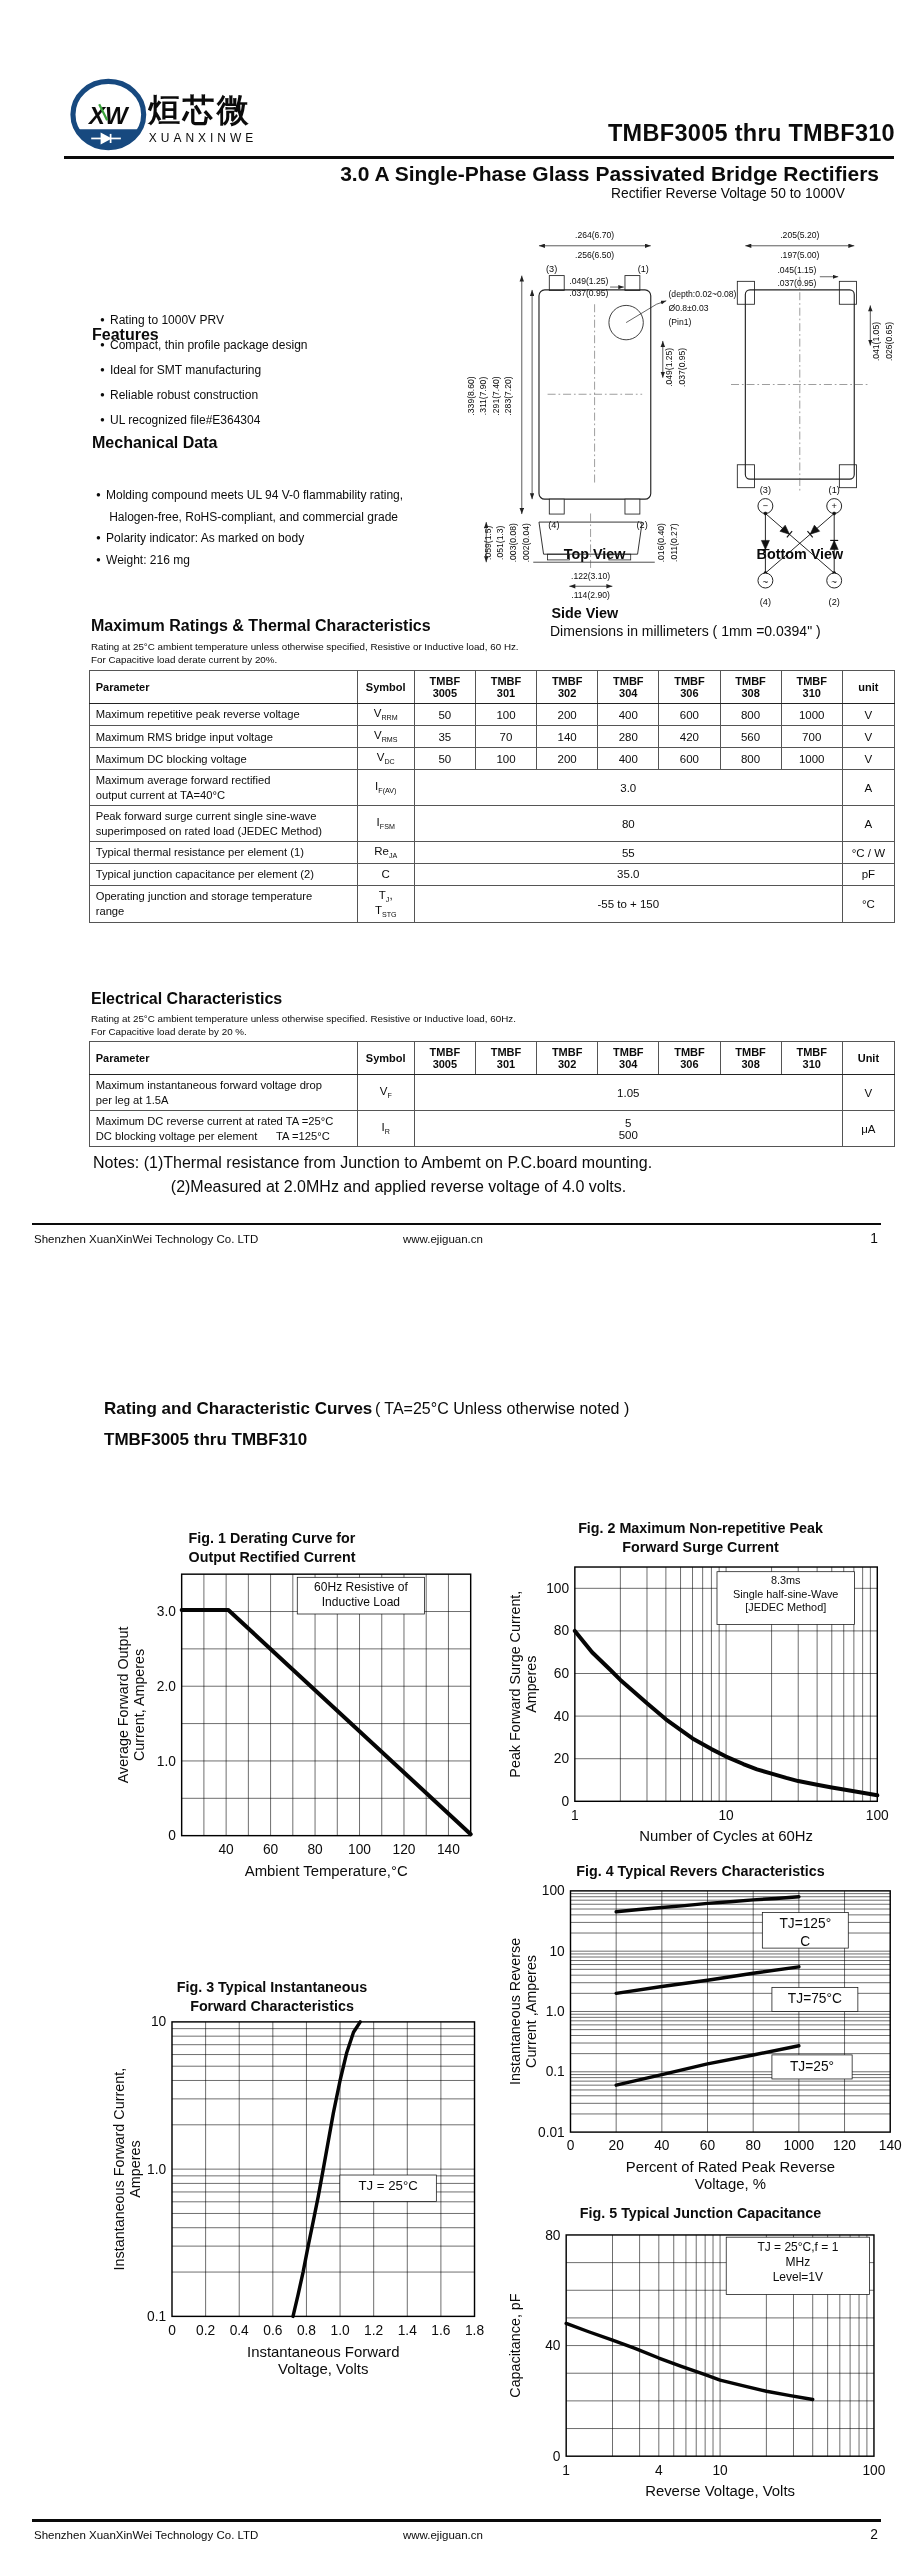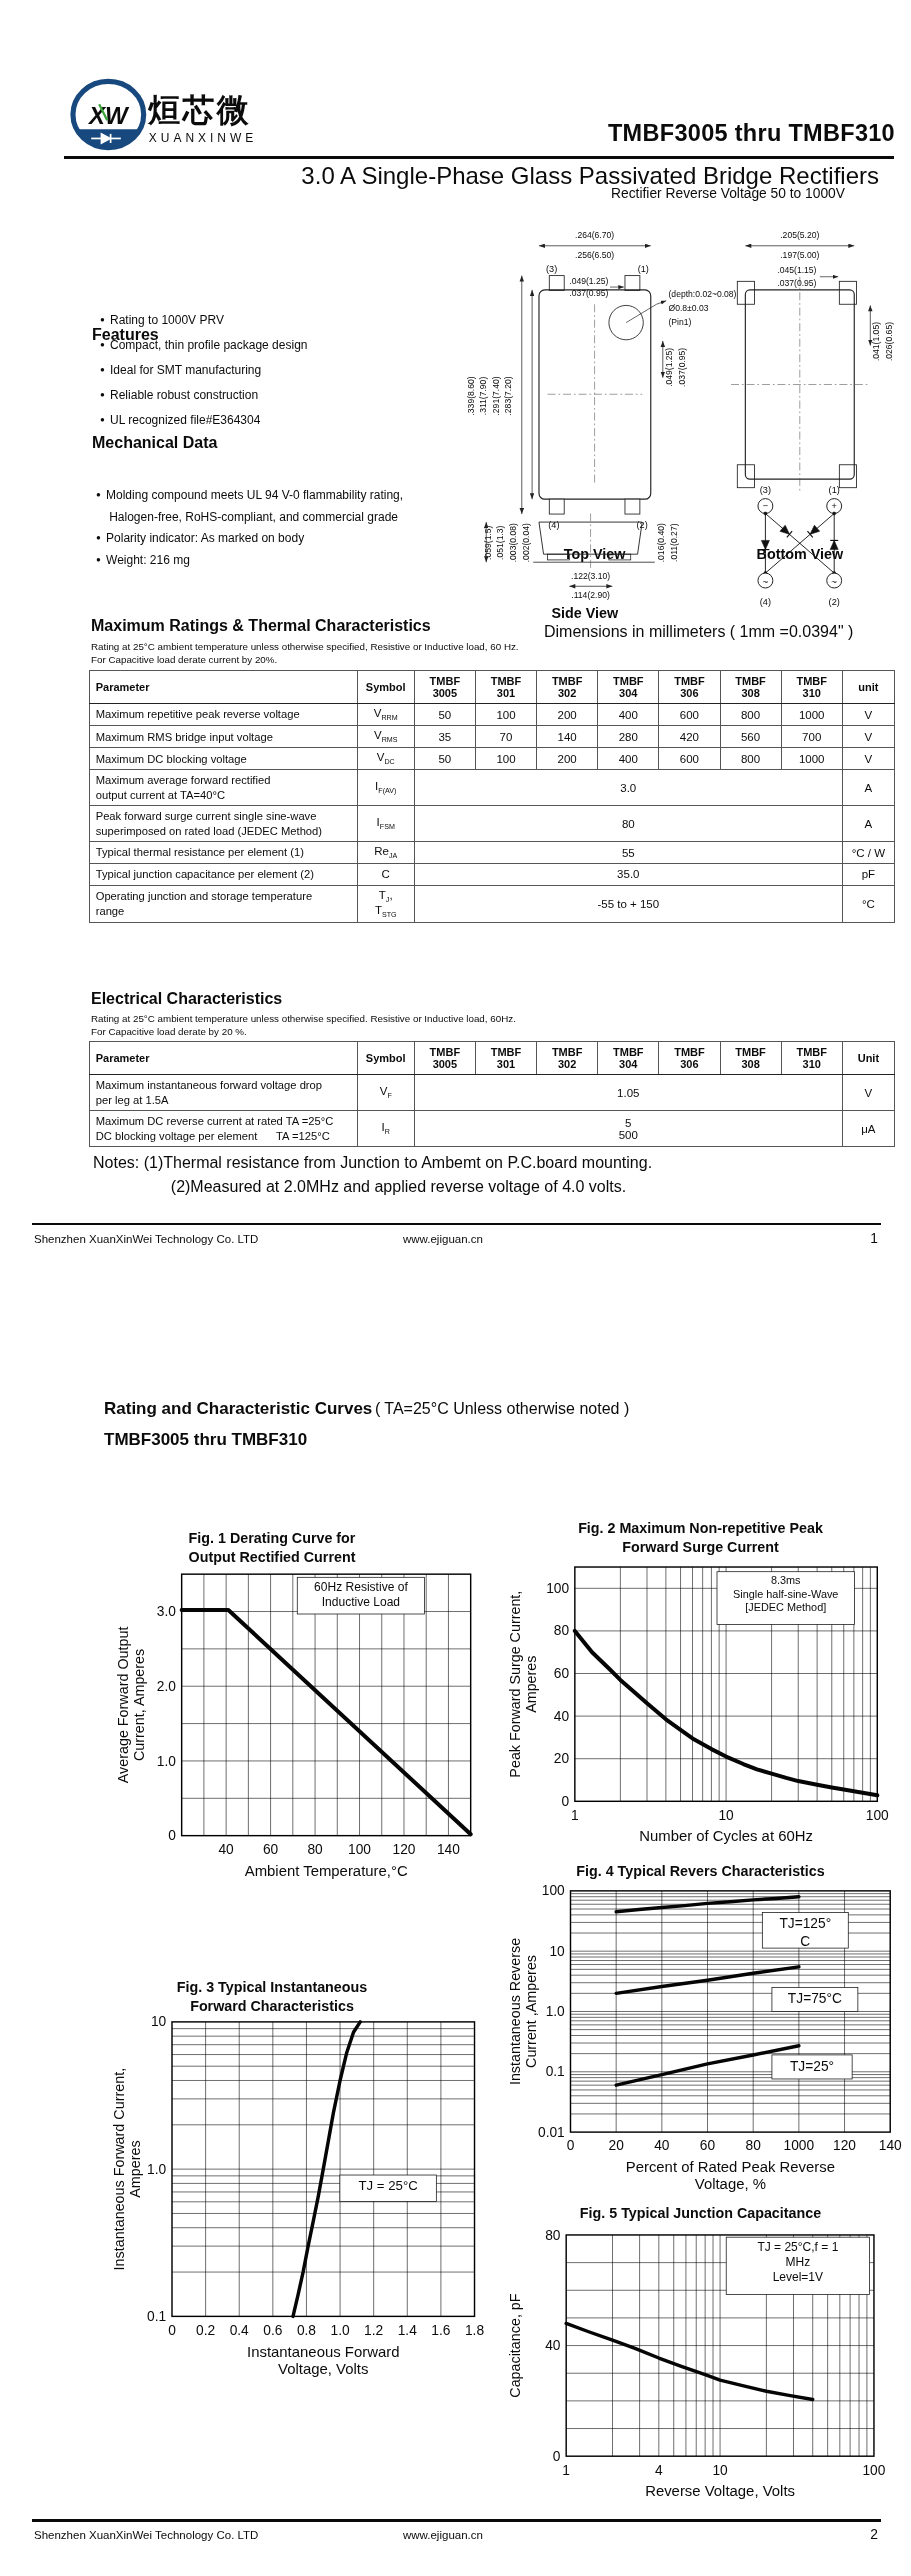--- a/index.html
+++ b/index.html
@@ -2,30 +2,30 @@
 <html style="font-size:9.2px"><head>
 <meta charset="utf-8">
 <style>
   html,body{margin:0;padding:0;}
   body{width:912px;height:2576px;position:relative;background:#fff;
        font-family:"Liberation Sans",sans-serif;color:#0b0b0b;}
   .abs{position:absolute;}
   .right{text-align:right;}
   .rule{background:#0a0a0a;}
   .part-range{font-size:23.5px;font-weight:bold;letter-spacing:0.3px;}
-  .doc-title{font-size:24px;font-weight:normal;}
+  .doc-title{font-size:21px;font-weight:bold;}
   .doc-subtitle{font-size:13.8px;}
   .sec-h{font-size:16px;font-weight:bold;}
   .bullets .line{display:flex;align-items:flex-start;font-size:12px;}
   .feat .line{margin-bottom:11px;}
   .mech .line{margin-bottom:7.5px;}
   .dot{margin-right:5.2px;font-size:8px;line-height:1.7;}
   .dot.spacer{width:8px;}
   .sub-note{font-size:9.8px;line-height:1.33;}
-  .dims-note{font-size:16px;}
+  .dims-note{font-size:14px;margin-left:6px;}
   table.spec{border-collapse:collapse;table-layout:fixed;
              border-top:1.7px solid #111;border-bottom:1.7px solid #111;font-size:11.5px;}
   .spec th,.spec td{border:0.6px solid #555;padding:2.9px 3.4px;vertical-align:middle;
                     text-align:center;overflow:hidden;}
   .spec thead th{font-weight:bold;border-bottom:1.7px solid #222;font-size:11px;line-height:1.1;padding:4px 2.3px;}
   .spec td.param{text-align:left;padding-left:5.7px;font-size:11.2px;line-height:1.3;}
   .spec sub{font-size:.62em;}
   .spec sup{font-size:.62em;}
   .notes{font-size:16px;line-height:1.5;}
   .fig-title{font-size:14.3px;font-weight:bold;text-align:center;line-height:1.3;}

